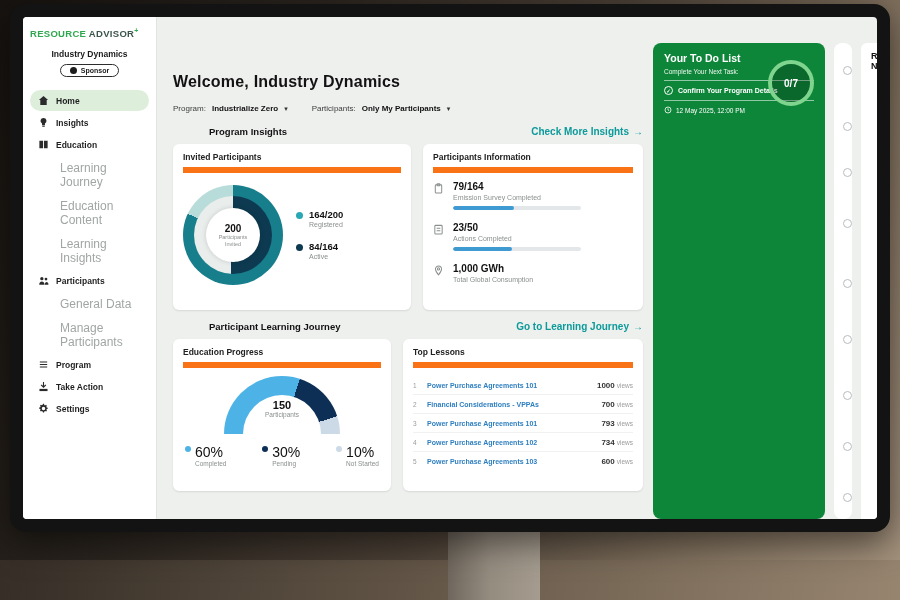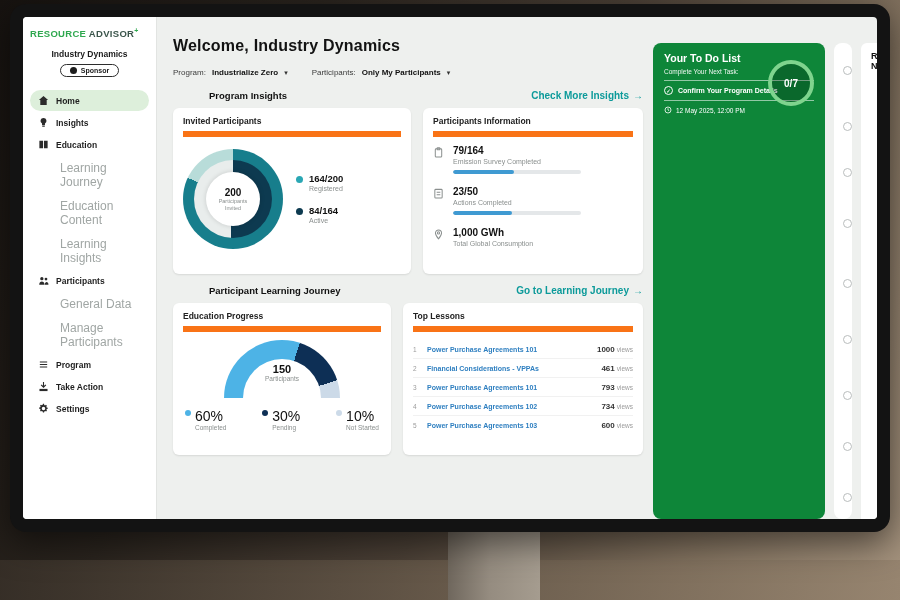--- a/index.html
+++ b/index.html
@@ -29,21 +29,21 @@
     border:1px solid #2c2c2c; border-radius:9px; padding:2px 9px; font-size:7px; font-weight:600; color:#1b1b1b; width:max-content; }
   .sponsor-dot { width:7px; height:7px; border-radius:50%; background:#1d1d1d; }
   nav { margin-top:13px; display:flex; flex-direction:column; gap:1px; }
   .nav-item { display:flex; align-items:center; gap:7px; padding:5px 8px; border-radius:12px;
     font-size:8.5px; font-weight:bold; color:#1f1f1f; cursor:pointer; }
   .nav-item.active { background:#ddefdb; }
   .nav-item svg { width:11px; height:11px; fill:#2b2b2b; flex:none; }
   .nav-sub { padding:4.5px 8px 4.5px 30px; font-size:12px; color:#a0a6a4; font-weight:500; cursor:pointer; }
 
   
-  .main { flex:1; min-width:0; padding:10px 10px 0 16px; }
+  .main { flex:1; min-width:0; padding:10px 10px 0 16px;margin-top:36px; }
   .welcome { font-size:16px; font-weight:bold; color:#121212; margin:10px 0 13px; letter-spacing:.2px; }
   .filters { display:flex; gap:24px; align-items:center; margin-bottom:13px; }
   .filter { display:flex; gap:6px; align-items:center; font-size:8px; color:#3c3c3c; cursor:pointer; }
   .filter .val { font-weight:bold; color:#111; }
   .filter .chev { font-size:7px; color:#333; }
   .sec-row { display:flex; justify-content:space-between; align-items:center; margin:4px 0 7px;padding-left:36px; }
   .sec-title { font-size:9.5px; font-weight:bold; color:#111; }
   .sec-link { font-size:10px; font-weight:bold; color:var(--teal,#0c9a9a); display:flex; gap:4px; align-items:center; cursor:pointer; }
   .cards { display:flex; gap:12px; margin-bottom:11px; }
   .card { background:#fff; border-radius:6px; box-shadow:0 1px 2px rgba(0,0,0,.10); padding:8px 10px; }
@@ -335,21 +335,21 @@
       <div class="card" id="card-lessons">
         <div class="card-title">Top Lessons</div>
         <div class="lesson">
           <span class="l-rank">1</span>
           <span class="l-title">Power Purchase Agreements 101</span>
           <span class="l-views"><span>1000</span><span class="l-sfx">views</span></span>
         </div>
         <div class="lesson">
           <span class="l-rank">2</span>
           <span class="l-title">Financial Considerations - VPPAs</span>
-          <span class="l-views"><span>461</span><span class="l-sfx">views</span></span>
+          <span class="l-views"><span>700</span><span class="l-sfx">views</span></span>
         </div>
         <div class="lesson">
           <span class="l-rank">3</span>
           <span class="l-title">Power Purchase Agreements 101</span>
           <span class="l-views"><span>793</span><span class="l-sfx">views</span></span>
         </div>
         <div class="lesson">
           <span class="l-rank">4</span>
           <span class="l-title">Power Purchase Agreements 102</span>
           <span class="l-views"><span>734</span><span class="l-sfx">views</span></span>

